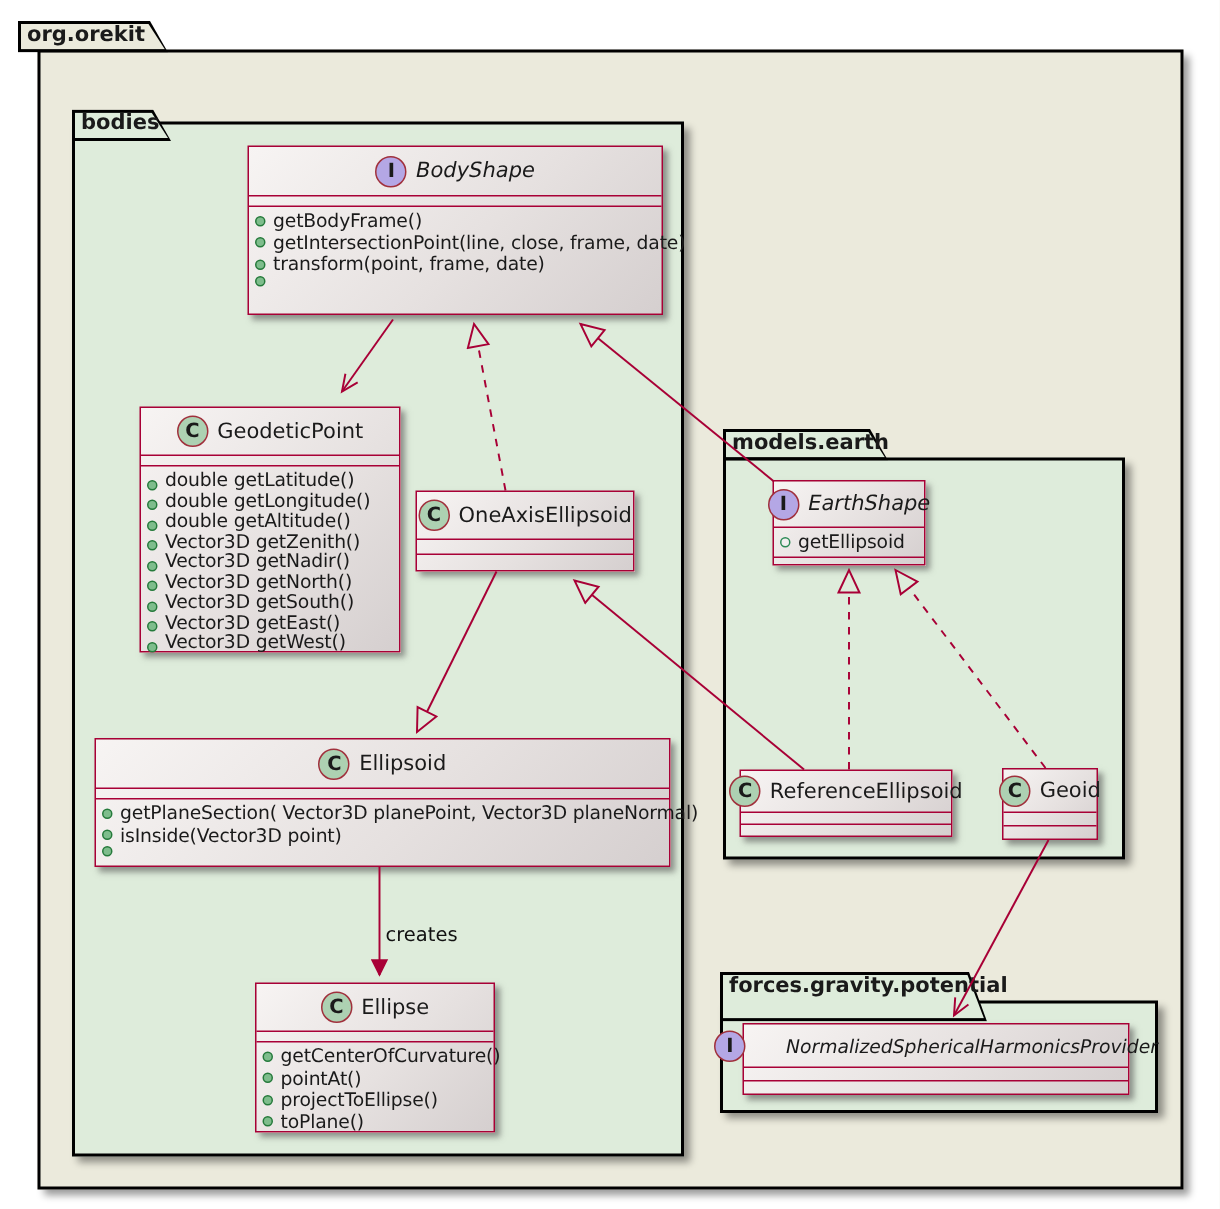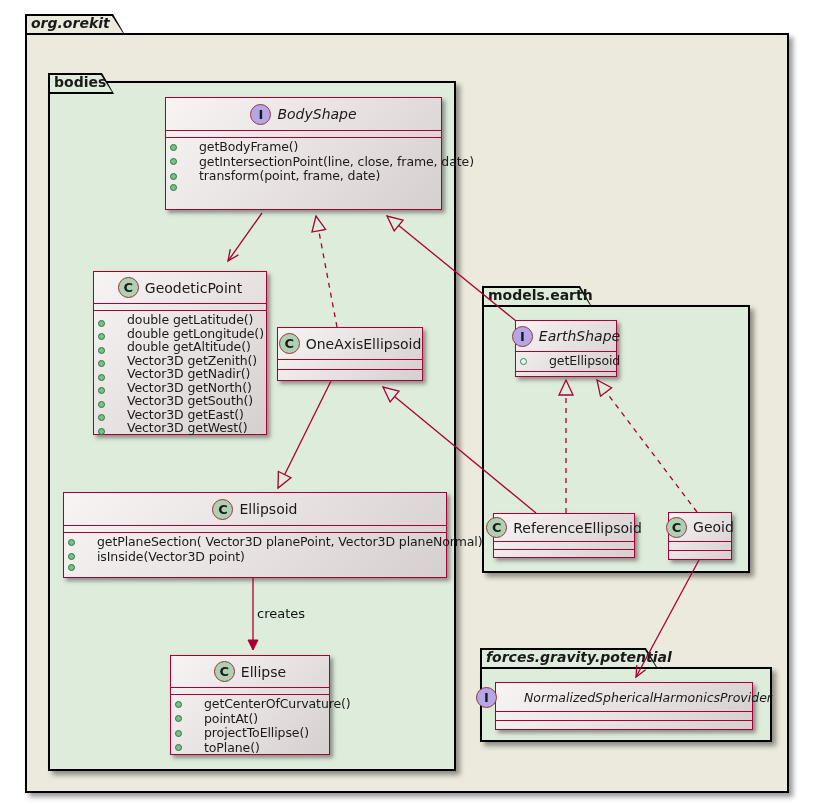--- a/index.html
+++ b/index.html
@@ -26,60 +26,60 @@
   .circ{display:inline-flex;align-items:center;justify-content:center;flex:0 0 auto;
         width:21px;height:21px;border-radius:50%;border:1px solid #A0303C;
         font-weight:bold;font-size:13px;color:#1a1a1a;}
   .class-circ{background:#ADD1B2;}
   .iface-circ{background:#B4A7E5;}
   .uml-title{font-size:14px;white-space:nowrap;}
   .iface .uml-title{font-style:italic;}
   .long-title{font-size:12.5px;margin-left:21px;}
   .compartment{border-top:1.5px solid #A80036;}
   .members ul{margin:0;padding:2px 4px;list-style:none;}
-  .members li{display:flex;align-items:center;gap:22px;line-height:14.5px;white-space:nowrap;}
+  .members li{display:flex;align-items:center;gap:5px;line-height:14.5px;white-space:nowrap;}
   .tight li{line-height:13.5px;align-items:flex-end;}
   .mtext{font-size:12.5px;letter-spacing:-0.1px;}
   .dot{display:inline-block;flex:0 0 auto;width:7px;height:7px;border-radius:50%;
        background:#7EBD8C;border:1.5px solid #257A3B;}
   .dot-hollow{background:#F2EFEF;border:1.5px solid #2E8B57;}
 
   
   .overlay{position:absolute;left:0;top:0;z-index:10;pointer-events:none;}
   .overlay path.rel{stroke:#A80036;stroke-width:1.3;fill:none;}
-  .edge-label{position:absolute;z-index:11;font-size:13px;color:#111;}
+  .edge-label{position:absolute;z-index:11;font-size:13px;color:#111;margin-top:10px;}
 </style>
 </head>
 <body>
 
 <div id="canvas">
 
   <div class="pkg-body outer-fill" style="left:25px;top:33px;width:764px;height:760px;z-index:1;"></div>
-  <div class="pkg-tab" style="left:25px;top:14px;width:100px;height:21px;font-style:italic;">
+  <div class="pkg-tab" style="left:12px;top:14px;width:100px;height:21px;">
     <div class="tab-border"></div>
     <div class="tab-fill outer-fill"></div>
     <span class="tab-label">org.orekit</span>
   </div>
 
   <div class="pkg-body inner-fill" style="left:48px;top:81px;width:408px;height:690px;z-index:2;"></div>
   <div class="pkg-tab" style="left:48px;top:73px;width:66px;height:21px;">
     <div class="tab-border"></div>
     <div class="tab-fill inner-fill"></div>
     <span class="tab-label">bodies</span>
   </div>
 
   <div class="pkg-body inner-fill" style="left:482px;top:305px;width:268px;height:268px;z-index:2;"></div>
   <div class="pkg-tab" style="left:482px;top:286px;width:110px;height:21px;">
     <div class="tab-border"></div>
     <div class="tab-fill inner-fill"></div>
     <span class="tab-label">models.earth</span>
   </div>
 
   <div class="pkg-body inner-fill" style="left:480px;top:667px;width:292px;height:75px;z-index:2;"></div>
-  <div class="pkg-tab" style="left:480px;top:648px;width:178px;height:21px;font-style:italic;">
+  <div class="pkg-tab" style="left:480px;top:648px;width:178px;height:33px;">
     <div class="tab-border"></div>
     <div class="tab-fill inner-fill"></div>
     <span class="tab-label">forces.gravity.potential</span>
   </div>
 
   <div class="uml-box iface" style="left:165px;top:97px;width:277px;height:113px;">
     <div class="uml-header" style="height:32px;">
       <span class="circ iface-circ">I</span>
       <span class="uml-title">BodyShape</span>
     </div>

